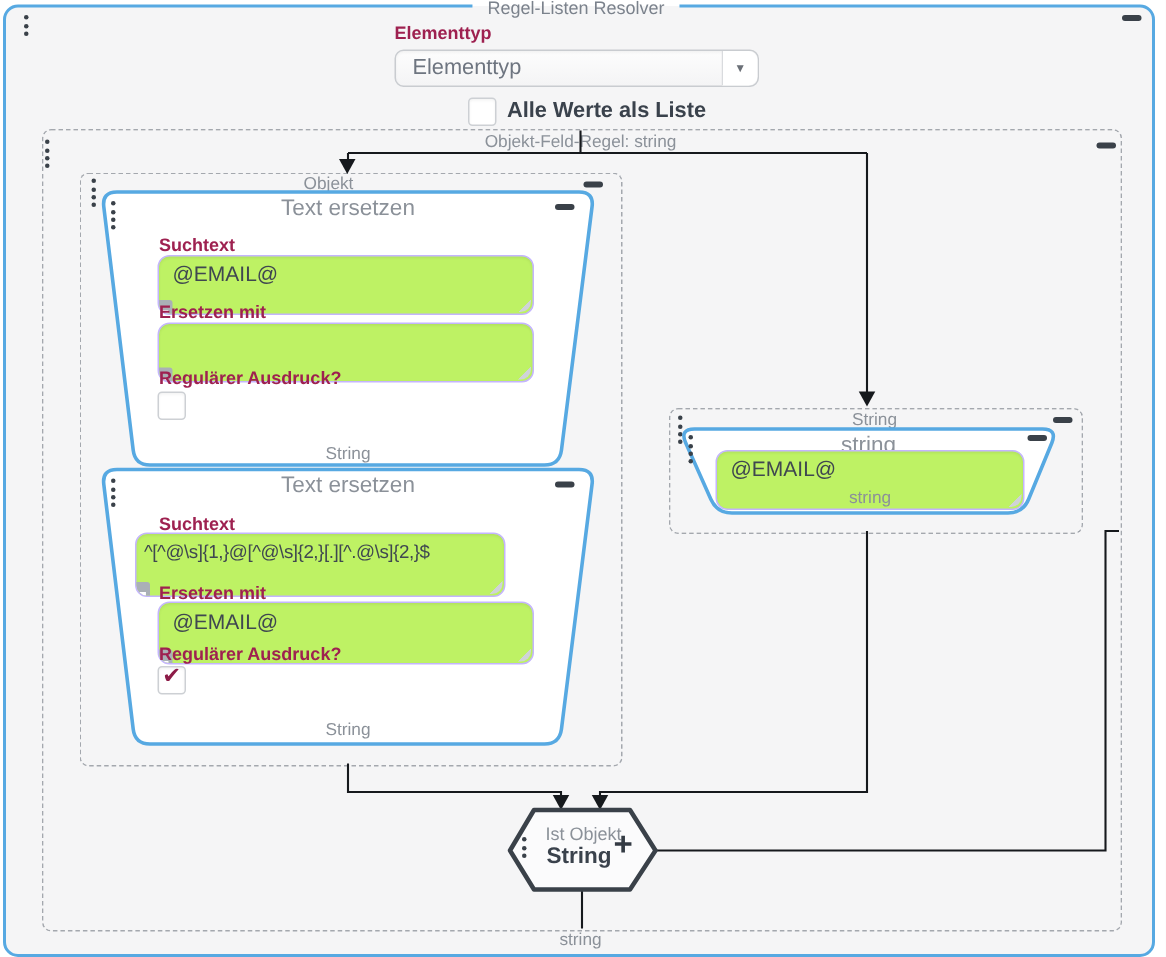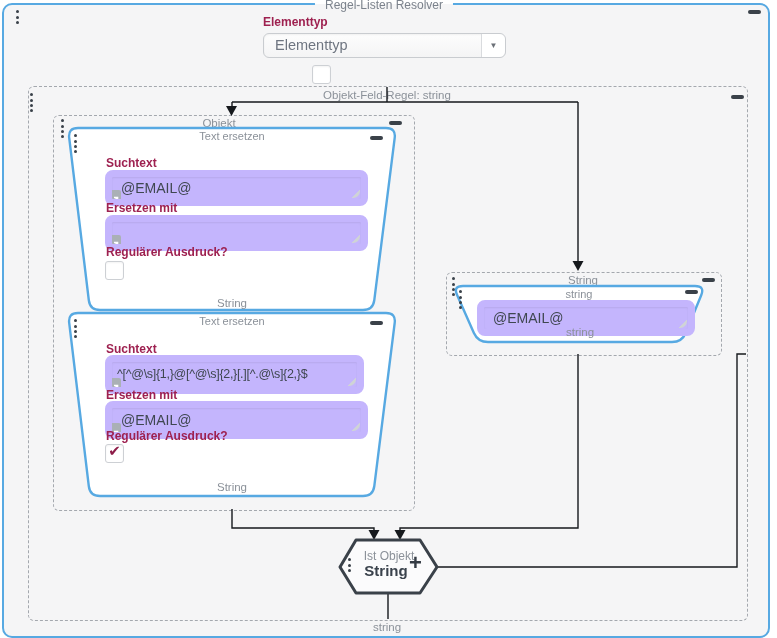--- a/index.html
+++ b/index.html
@@ -21,26 +21,26 @@
   .dots{display:flex;flex-direction:column;align-items:center;}
   .dots i{display:block;width:3px;height:3px;border-radius:50%;background:#3a4149;margin:1.2px 0;}
 
   
   .minus{width:13px;height:4px;border-radius:2px;background:#3a4149;cursor:pointer;}
 
   
   #shapes{left:0;top:0;width:777px;height:638px;pointer-events:none;}
 
   
-  .node-title{font-size:11px;color:#8b9199;white-space:nowrap;transform:translateX(-50%);}
+  .node-title{font-size:15px;color:#8b9199;white-space:nowrap;transform:translateX(-50%);}
   .port-label{font-size:11.5px;color:#8b9199;white-space:nowrap;transform:translateX(-50%);}
   .field-label{font-size:12px;font-weight:bold;color:#9e2150;white-space:nowrap;}
 
-  .textbox{background:#c4b5fd;border:7px solid #c4b5fd;border-radius:8px;box-shadow:inset 0 1px 2px rgba(0,0,0,.07);
-           font-size:14px;color:#3f4750;padding:0 0 0 9px;overflow:hidden;white-space:nowrap;}
+  .textbox{background:#bef264;border:1px solid #c4b5fd;border-radius:8px;box-shadow:inset 0 1px 2px rgba(0,0,0,.07);
+           font-size:14px;color:#3f4750;padding:0 0 16px 9px;overflow:hidden;white-space:nowrap;}
   .textbox .fold{position:absolute;right:1px;bottom:1px;width:11px;height:11px;border-bottom-right-radius:7px;
            background:linear-gradient(to top left,#cfd3d7 0%,#cfd3d7 38%,transparent 39%);}
   .grabber{position:absolute;left:-3px;bottom:-3px;width:12px;height:12px;border-radius:2px;background:#aab0b6;}
   .regex-text{font-size:12.5px;letter-spacing:-0.3px;}
 
   .checkbox{width:17px;height:17px;background:#fff;border:1px solid #cdd0d4;border-radius:3px;
             box-shadow:inset 0 1px 2px rgba(0,0,0,.05);text-align:center;}
   .checkbox .mark{position:relative;top:-3px;font-size:15px;font-weight:bold;color:#8d1c48;line-height:17px;}
 
   .check-label{font-size:14.5px;font-weight:bold;color:#3a424c;white-space:nowrap;}
@@ -74,20 +74,21 @@
 
   <div class="abs field-label" style="left:263px;top:15px;">Elementtyp</div>
   <div class="abs dropdown">
     <div class="dropdown-value">Elementtyp</div>
     <div class="dropdown-btn">
       <span class="caret">▼</span>
     </div>
   </div>
 
   <div class="abs checkbox" style="left:312px;top:65px;"></div>
+  <div class="abs check-label" style="left:338px;top:66px;">Alle Werte als Liste</div>
 
   <div class="abs dashed rule-frame"></div>
   <div class="abs frame-title" style="left:387px;top:89px;">Objekt-Feld-Regel: string</div>
   <div class="abs dots" style="left:30px;top:92px;">
       <i></i>
       <i></i>
       <i></i>
       <i></i>
     </div>
   <div class="abs minus" style="left:731px;top:95px;"></div>
@@ -171,21 +172,21 @@
   <div class="abs node-title" style="left:232px;top:315px;">Text ersetzen</div>
   <div class="abs dots" style="left:74px;top:318px;">
       <i></i>
       <i></i>
       <i></i>
       <i></i>
     </div>
   <div class="abs minus" style="left:370px;top:321px;"></div>
 
   <div class="abs field-label" style="left:106px;top:342px;">Suchtext</div>
-  <div class="abs textbox regex-text" style="left:105px;top:355px;width:240px;height:25px;line-height:25px;padding-left:5px;">
+  <div class="abs textbox regex-text" style="left:90px;top:355px;width:240px;height:25px;line-height:25px;padding-left:5px;">
     <span>^[^@\s]{1,}@[^@\s]{2,}[.][^.@\s]{2,}$</span>
     <span class="fold"></span>
     <span class="grabber">
       <svg width="12" height="12">
           <path d="M3.5,8.5 L8,4" stroke="#fff" stroke-width="1.6" fill="none"></path>
           <path d="M5,3.5 H8.5 V7" stroke="#fff" stroke-width="1.6" fill="none"></path>
         </svg>
     </span>
   </div>
 

